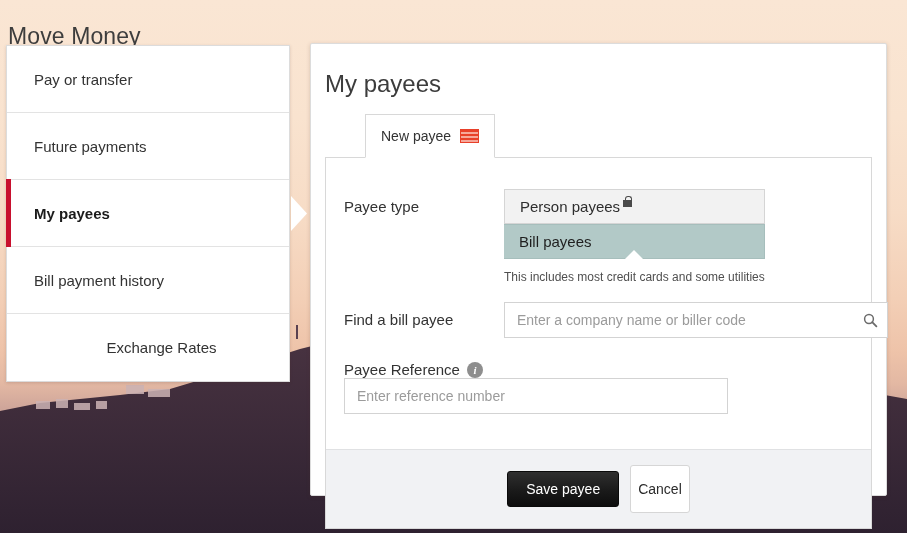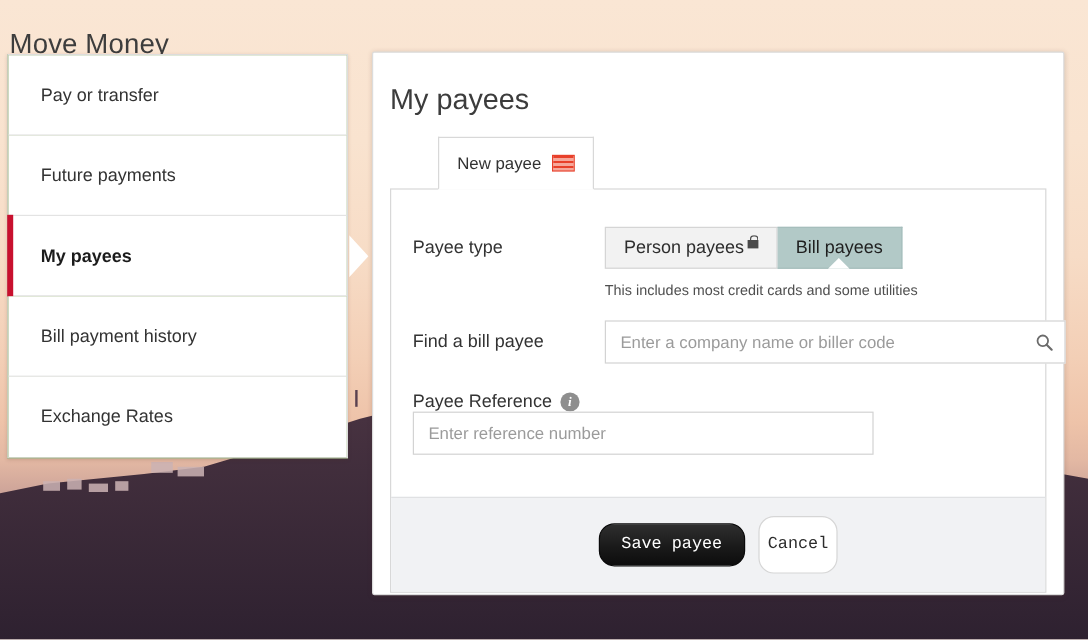--- a/index.html
+++ b/index.html
@@ -67,21 +67,21 @@
     height: 67px;
     display: flex;
     align-items: center;
     padding-left: 27px;
     font-size: 15px;
     color: #333333;
     border-bottom: 1px solid #e3e3e3;
     background: #ffffff;
     cursor: pointer;
   }
-  .nav-item:last-child { border-bottom: none; }
+  .nav-item:last-child { border-bottom: none; justify-content: center; }
   .nav-item.active {
     font-weight: bold;
     color: #1b1b1b;
   }
   .nav-item.active::before {
     content: "";
     position: absolute;
     left: -1px; top: -1px; bottom: -1px;
     width: 5px;
     background: #c8102e;
@@ -188,20 +188,21 @@
     justify-content: center;
     font-weight: bold;
     cursor: pointer;
   }
 
   
   .seg-wrap { display: flex; flex-direction: column; }
   .segmented {
     display: flex;
     position: relative;
+    flex-direction: column;
   }
   .seg-btn {
     height: 35px;
     padding: 0 15px;
     font-size: 15px;
     color: #2e2e2e;
     border: 1px solid #d5d5d5;
     background: #f2f2f2;
     display: flex;
     align-items: center;
@@ -288,23 +289,23 @@
     background: #f1f2f4;
     border-top: 1px solid #e0e1e3;
     height: 79px;
     display: flex;
     align-items: center;
     justify-content: center;
     gap: 11px;
   }
   .btn {
     font-size: 14px;
-    font-family: Liberation Mono, monospace;
-    cursor: pointer;
-    border-radius: 13px;
+    font-family: Liberation Sans, sans-serif;
+    cursor: pointer;
+    border-radius: 3px;
   }
   .btn-primary {
     height: 36px;
     padding: 0 18px;
     color: #ffffff;
     background: linear-gradient(to bottom, #2f2f2f 0%, #1a1a1a 55%, #0d0d0d 100%);
     border: 1px solid #0a0a0a;
   }
   .btn-secondary {
     height: 48px;

